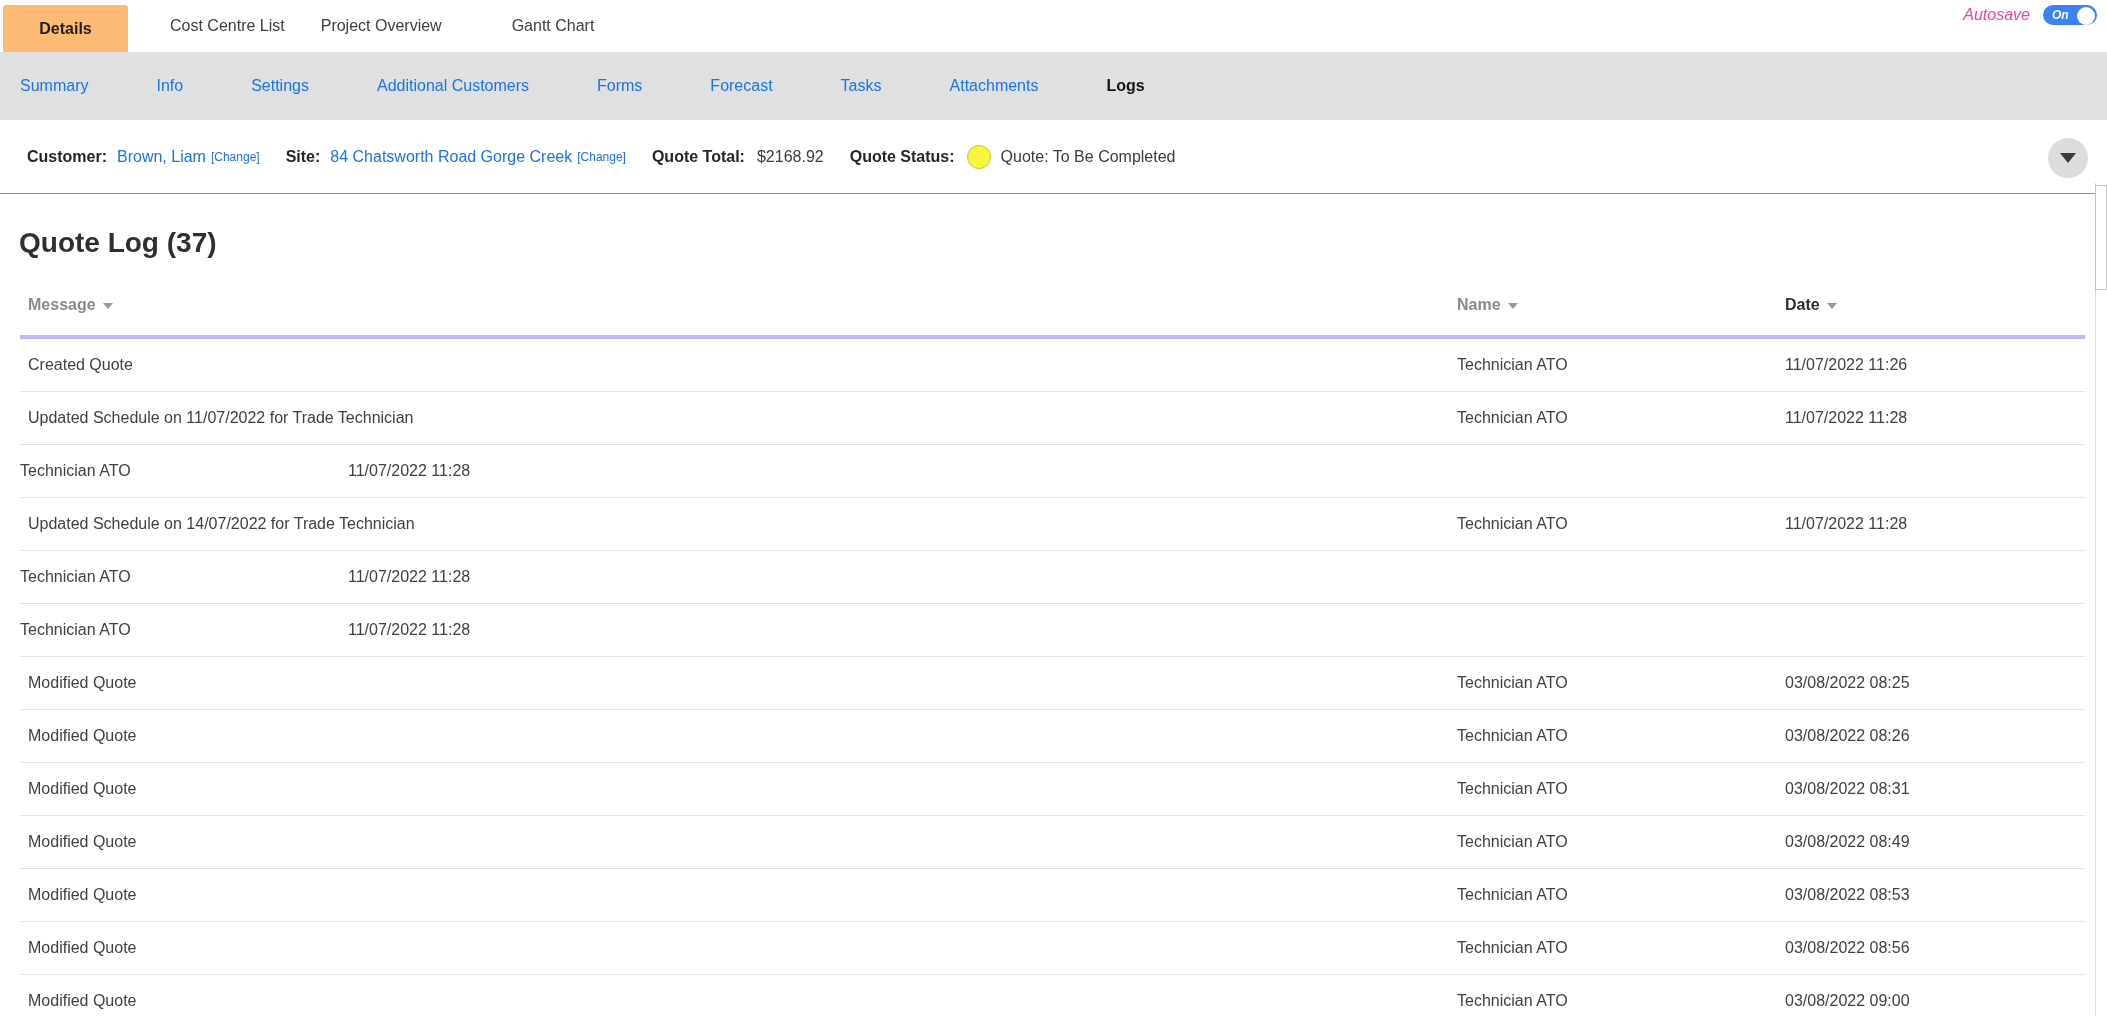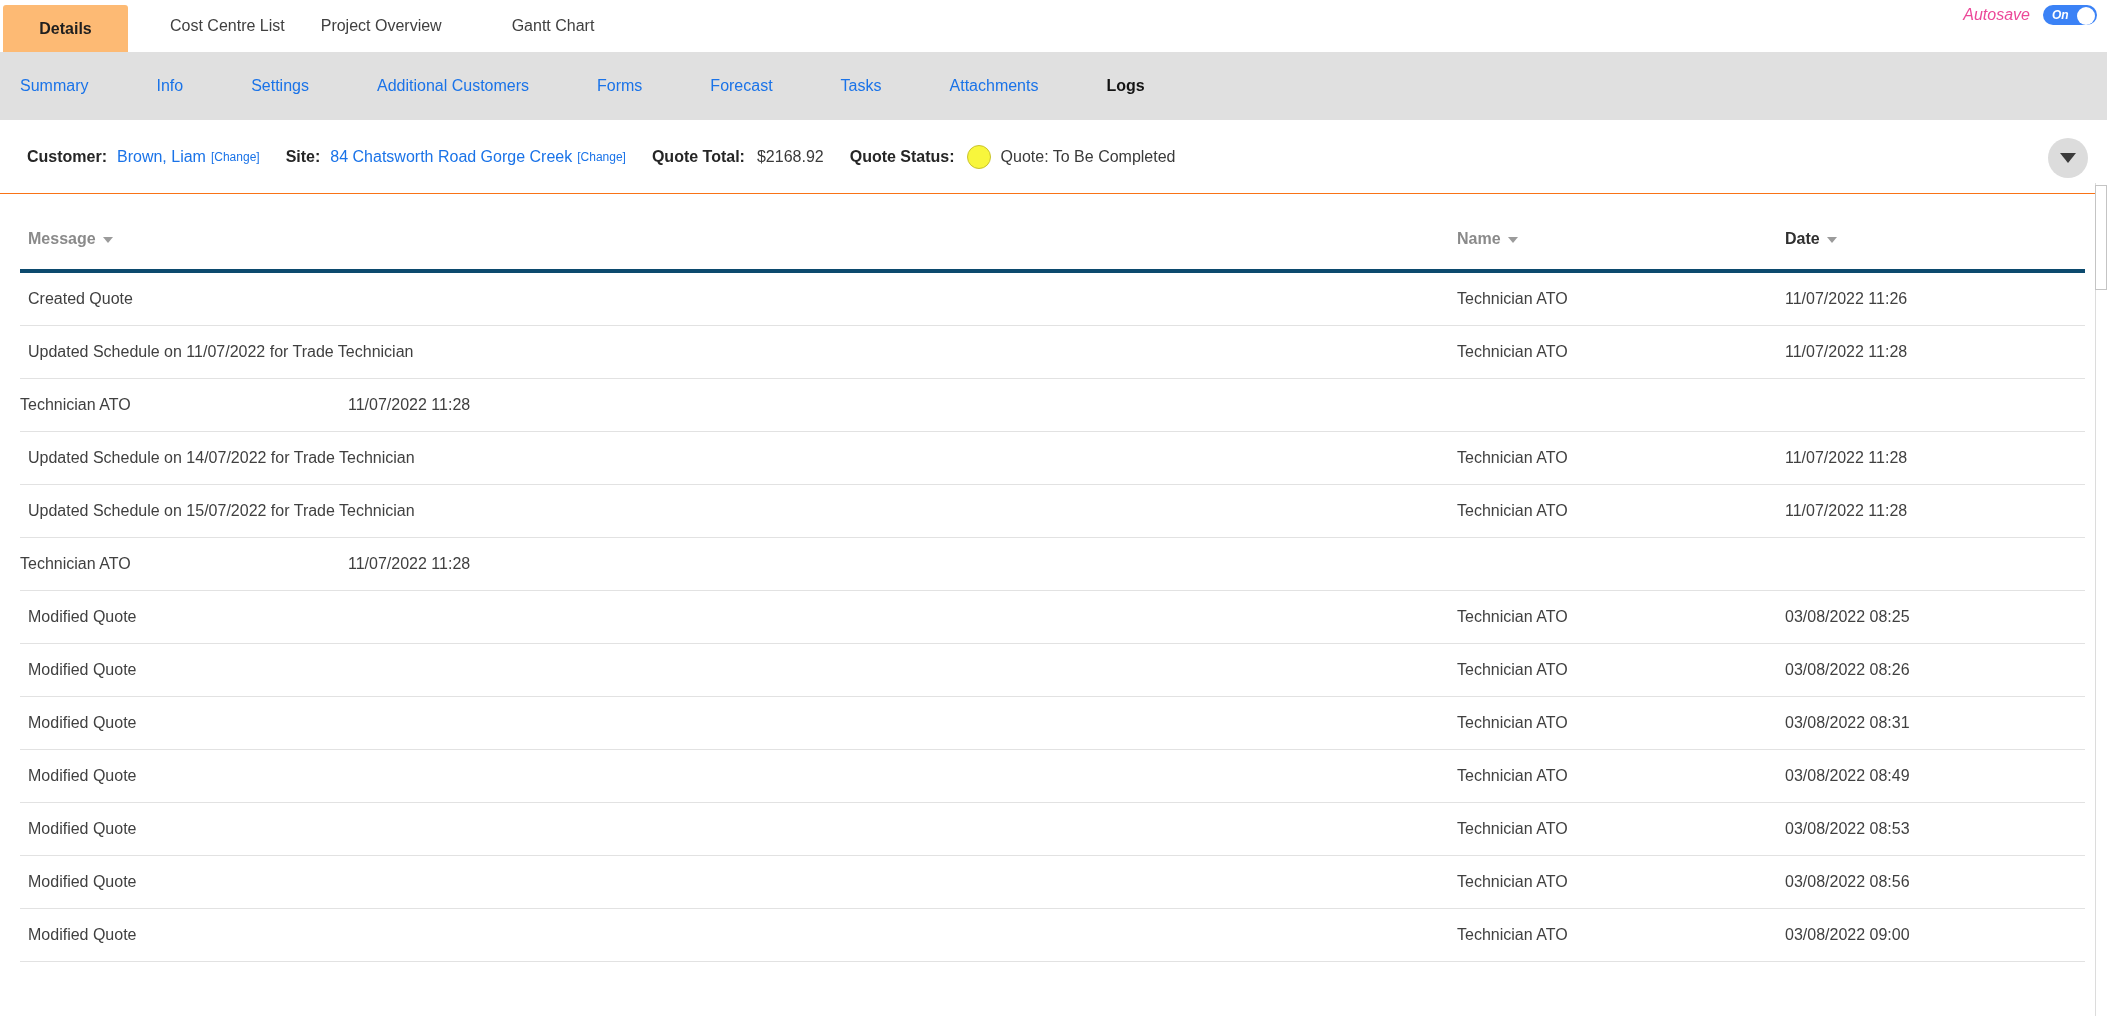--- a/index.html
+++ b/index.html
@@ -35,21 +35,21 @@
   .ml27{margin-left:27px}.ml26{margin-left:26px}.ml12{margin-left:12px}.ml10{margin-left:10px}.ml5{margin-left:5px}
   .dot{width:24px;height:24px;border-radius:50%;border:1px solid #c9c32f;box-sizing:border-box;}
   .circle-btn{
     position:absolute;left:2048px;top:138px;width:40px;height:40px;border-radius:50%;
     background:#dcdcdc;display:flex;align-items:center;justify-content:center;cursor:pointer;
   }
   .tri-down-lg{width:0;height:0;border-left:8px solid transparent;border-right:8px solid transparent;border-top:10px solid #3b3b3b;}
   
   .log-title{margin:32px 0 0 19px;font-size:28px;line-height:34px;font-weight:600;color:#2f2f2f;}
   .logtable{margin-left:20px;width:2065px;}
-  .thead{display:flex;margin-top:36px;padding-bottom:21px;border-bottom:4px solid #0c4a6e;font-size:16px;font-weight:bold;color:#8a8a8a;}
+  .thead{display:flex;margin-top:36px;padding-bottom:21px;border-bottom:4px solid #c4b5fd;font-size:16px;font-weight:bold;color:#8a8a8a;}
   .th{display:flex;align-items:center;gap:7px;cursor:pointer;}
   .th.dark{color:#2f2f2f;}
   .sort{width:0;height:0;border-left:5px solid transparent;border-right:5px solid transparent;border-top:6px solid #9b9b9b;margin-top:2px;}
   .col-message{width:1437px;box-sizing:border-box;padding-left:8px;}
   .col-name{width:328px;}
   .col-date{width:300px;}
   .row{display:flex;height:52px;align-items:center;border-bottom:1px solid #e2e2e2;font-size:16px;color:#404040;}
   
   .sb-track{position:absolute;left:2095px;top:183px;width:12px;height:833px;border-left:1px solid #dcdcdc;background:#fff;}
   .sb-thumb{position:absolute;left:2095px;top:185px;width:10px;height:103px;background:#fff;border:1px solid #c4c4c4;cursor:pointer;}
@@ -95,20 +95,21 @@
   <span class="lbl ml26">Quote Status:</span>
   <span class="dot ml12" style="background: rgb(248, 246, 60);"></span>
   <span class="val ml10">Quote: To Be Completed</span>
 </div>
 
 <div class="circle-btn">
   <span class="tri-down-lg"></span>
 </div>
 
 <div>
+  <div class="log-title">Quote Log (37)</div>
   <div class="logtable">
     <div class="thead">
       <span class="th col-message">
         <span>Message</span>
         <span class="sort"></span>
       </span>
       <span class="th col-name">
         <span>Name</span>
         <span class="sort"></span>
       </span>
@@ -130,21 +131,20 @@
       <div class="row">
         <span class="col-name">Technician ATO</span>
         <span class="col-date">11/07/2022 11:28</span>
       </div>
       <div class="row">
         <span class="col-message">Updated Schedule on 14/07/2022 for Trade Technician</span>
         <span class="col-name">Technician ATO</span>
         <span class="col-date">11/07/2022 11:28</span>
       </div>
       <div class="row">
-        <span class="col-message">Updated Schedule on 15/07/2022 for Trade Technician</span>
         <span class="col-name">Technician ATO</span>
         <span class="col-date">11/07/2022 11:28</span>
       </div>
       <div class="row">
         <span class="col-name">Technician ATO</span>
         <span class="col-date">11/07/2022 11:28</span>
       </div>
       <div class="row">
         <span class="col-message">Modified Quote</span>
         <span class="col-name">Technician ATO</span>

